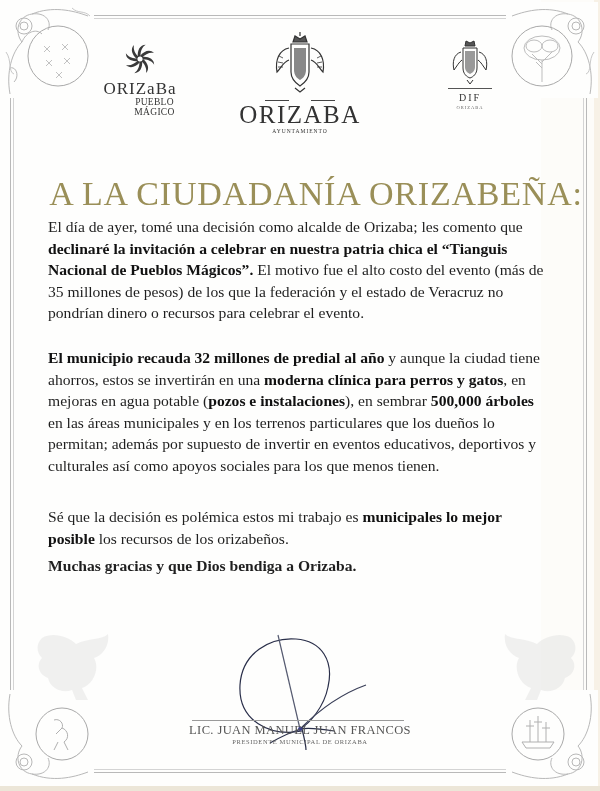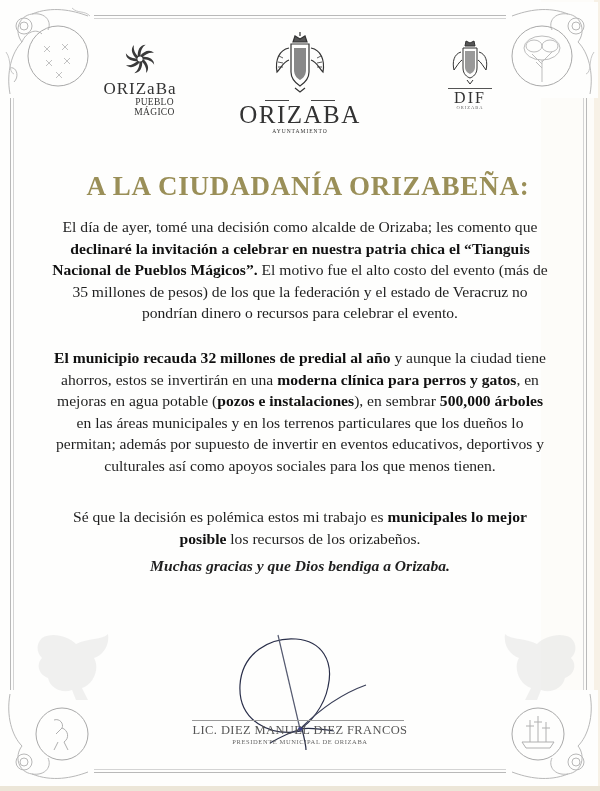--- a/index.html
+++ b/index.html
@@ -39,40 +39,40 @@
   .logo-ayto { left: 235px; top: 32px; width: 130px; }
   .logo-ayto .crest { width: 62px; height: 64px; margin: 0 auto; display: block; }
   .logo-ayto .bars { display: flex; justify-content: center; gap: 22px; margin-top: 4px; }
   .logo-ayto .bars span { display: block; width: 24px; height: 1px; background: #444; }
   .logo-ayto .name { font-size: 25px; letter-spacing: 1.5px; line-height: 24px; margin-top: 2px; }
   .logo-ayto .sub { font-size: 5.5px; letter-spacing: 1px; line-height: 8px; }
 
   .logo-dif { left: 435px; top: 38px; width: 70px; }
   .logo-dif .crest { width: 40px; height: 48px; margin: 0 auto; display: block; }
   .logo-dif .rule { width: 44px; height: 1px; background: #555; margin: 2px auto 1px; }
-  .logo-dif .name { font-size: 16px; letter-spacing: 2px; line-height: 15px; }
+  .logo-dif .name { font-size: 10px; letter-spacing: 2px; line-height: 15px; }
   .logo-dif .sub { font-size: 4.5px; letter-spacing: 1px; line-height: 6px; color: #666; }
 
   
   .heading {
     position: absolute; left: 30px; top: 160px; width: 540px; text-align: center;
-    font-size: 27px; letter-spacing: 0.8px; color: #9a8f58; font-weight: bold;
-    line-height: 36px; margin: 8px;
+    font-size: 34px; letter-spacing: 0.8px; color: #9a8f58; font-weight: normal;
+    line-height: 36px; margin: 16px;
   }
 
   
   .para {
-    position: absolute; left: 48px; width: 504px; text-align: center;
+    position: absolute; left: 48px; width: 504px; text-align: left;
     font-size: 15.6px; line-height: 21.6px; margin: 0; color: #1f1f1f;
   }
   .para b { font-weight: bold; color: #111; }
   .p1 { top: 216px; }
   .p2 { top: 347px; }
   .p3 { top: 506px; }
-  .p4 { top: 555px; font-weight: bold; font-style: italic; }
+  .p4 { top: 555px; font-weight: bold; }
 
   
   .signature-svg { position: absolute; left: 230px; top: 625px; width: 140px; height: 125px; }
   .sig-line { position: absolute; left: 192px; top: 720px; width: 212px; height: 1px; background: #9a9a9a; }
   .sig-name { position: absolute; left: 150px; top: 722px; width: 300px; text-align: center; font-size: 12.5px; letter-spacing: 0.4px; color: #555; line-height: 16px; }
   .sig-title { position: absolute; left: 150px; top: 737px; width: 300px; text-align: center; font-size: 6.5px; letter-spacing: 0.6px; color: #666; line-height: 9px; }
 </style>
 </head>
 <body>
 
@@ -201,15 +201,15 @@
 
   <svg class="signature-svg" viewBox="0 0 140 125" fill="none" stroke="#2a2f4a" stroke-width="1.2">
     <path d="M72 106 C40 112 8 96 10 60 C12 28 40 12 66 14 C92 16 104 36 98 62 C94 82 80 98 70 104"></path>
     <path d="M48 10 L70 104" stroke="#555a70"></path>
     <path d="M70 104 C86 88 108 70 136 60" stroke="#3a3f58"></path>
     <path d="M70 104 C80 102 92 104 104 106"></path>
     <path d="M40 118 C54 110 64 106 72 104 C74 112 76 122 76 125"></path>
     <circle cx="70" cy="104" r="2" fill="#3b3f8a" stroke="none"></circle>
   </svg>
   <div class="sig-line"></div>
-  <div class="sig-name">LIC. DIEZ MANUEL DIEZ FRANCOS</div>
+  <div class="sig-name">LIC. JUAN MANUEL JUAN FRANCOS</div>
   <div class="sig-title">PRESIDENTE MUNICIPAL DE ORIZABA</div>
 </div>
 
 </body></html>

